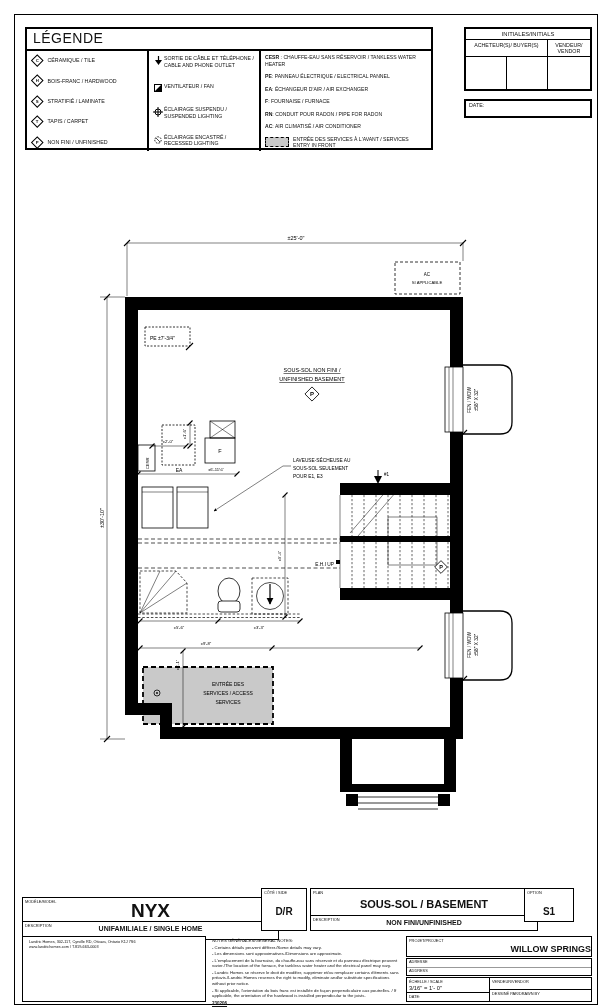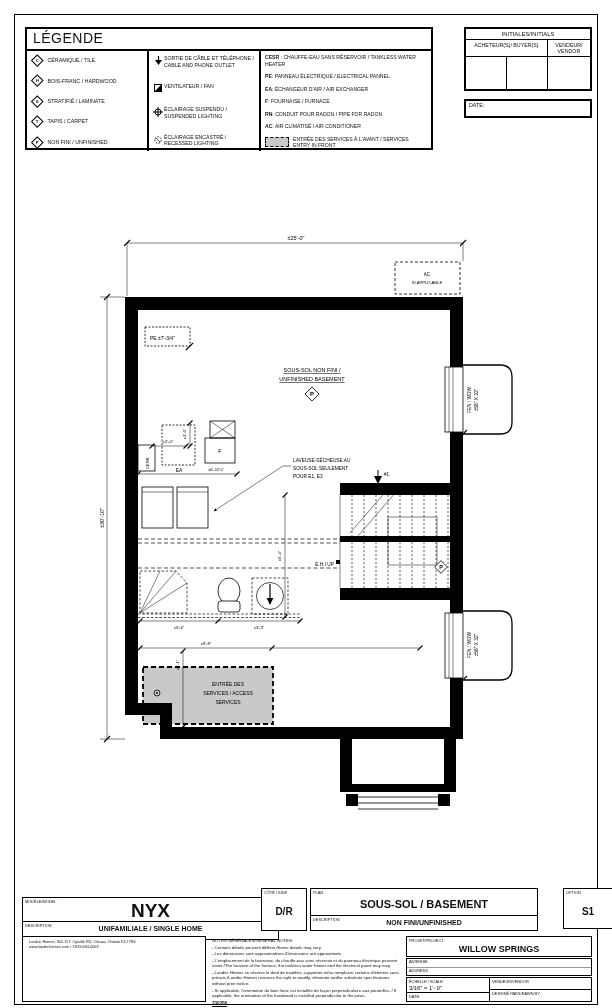--- a/index.html
+++ b/index.html
@@ -46,21 +46,21 @@
   .dash{fill:none;stroke:#000;stroke-width:.7;stroke-dasharray:2.5 1.8;}
   .dashL{fill:none;stroke:#000;stroke-width:.7;stroke-dasharray:4 2.5;}
   .tread{stroke:#000;stroke-width:.6;stroke-dasharray:2.2 1.8;fill:none;}
   .t42{font-size:4.2px;} .t45{font-size:4.5px;} .t48{font-size:4.8px;} .t5{font-size:5px;} .t55{font-size:5.5px;} .t6{font-size:6px;font-weight:bold;}
   
   .tb{position:absolute;box-sizing:border-box;border:1.5px solid #000;background:#fff;}
   .lbl{font-size:3.9px;color:#111;}
   .boxA{left:22px;top:888px;width:257px;height:43px;margin-top:9px;}
   .boxB{left:261px;top:888px;width:46px;height:43px;}
   .boxC{left:310px;top:888px;width:228px;height:43px;}
-  .boxD{left:563px;top:888px;width:50px;height:41px;}
+  .boxD{left:524px;top:888px;width:50px;height:34px;}
   .model-name{font-size:19px;font-weight:bold;text-align:center;line-height:20px;}
   .sub-rule{border-top:1.2px solid #000;}
   .desc-line{font-size:7px;font-weight:bold;text-align:center;line-height:13px;}
   .big2{font-size:10px;font-weight:bold;text-align:center;line-height:30px;}
   .plan-title{font-size:11px;font-weight:bold;text-align:center;line-height:18px;}
   .corner-lbl{position:absolute;left:2px;top:1px;}
   .logo-box{left:22px;top:936px;width:184px;height:66px;}
   .notes-box{position:absolute;left:212px;top:938px;width:190px;height:64px;font-size:4.3px;line-height:1.3;}
   .notes-box .nt{margin:0 0 1px;}
   .refnum{font-weight:bold;text-decoration:underline;margin-top:2px;font-size:4.5px;}
@@ -460,21 +460,21 @@
     <div class="nt">- Certains détails peuvent différer./Some details may vary.</div>
     <div class="nt">- Les dimensions sont approximatives./Dimensions are approximate.</div>
     <div class="nt">- L'emplacement de la fournaise, du chauffe-eau sans réservoir et du panneau électrique peuvent varier./The location of the furnace, the tankless water heater and the electrical panel may vary.</div>
     <div class="nt">- Landric Homes se réserve le droit de modifier, supprimer et/ou remplacer certains éléments sans préavis./Landric Homes reserves the right to modify, eliminate and/or substitute specifications without prior notice.</div>
     <div class="nt">- Si applicable, l'orientation du bois franc est installée de façon perpendiculaire aux poutrelles. / If applicable, the orientation of the hardwood is installed perpendicular to the joists.</div>
     <div class="refnum">230206</div>
   </div>
 
   <div class="tb proj-box">
     <span class="lbl corner-lbl">PROJET/PROJECT</span>
-    <div class="proj-name" style="margin-top:4px;">WILLOW SPRINGS</div>
+    <div class="proj-name" style="margin-top:4px;text-align:right;">WILLOW SPRINGS</div>
   </div>
   <div class="tb addr-box">
     <div class="r lbl">ADRESSE</div>
     <div class="r lbl" style="border-bottom:none;">ADDRESS</div>
   </div>
   <div class="tb grid-box" style="padding:0;">
     <div class="gcol1">
       <div class="gcell top">
         <div class="lbl">ÉCHELLE / SCALE</div>
         <div class="scale-val">3/16" = 1'- 0"</div>

